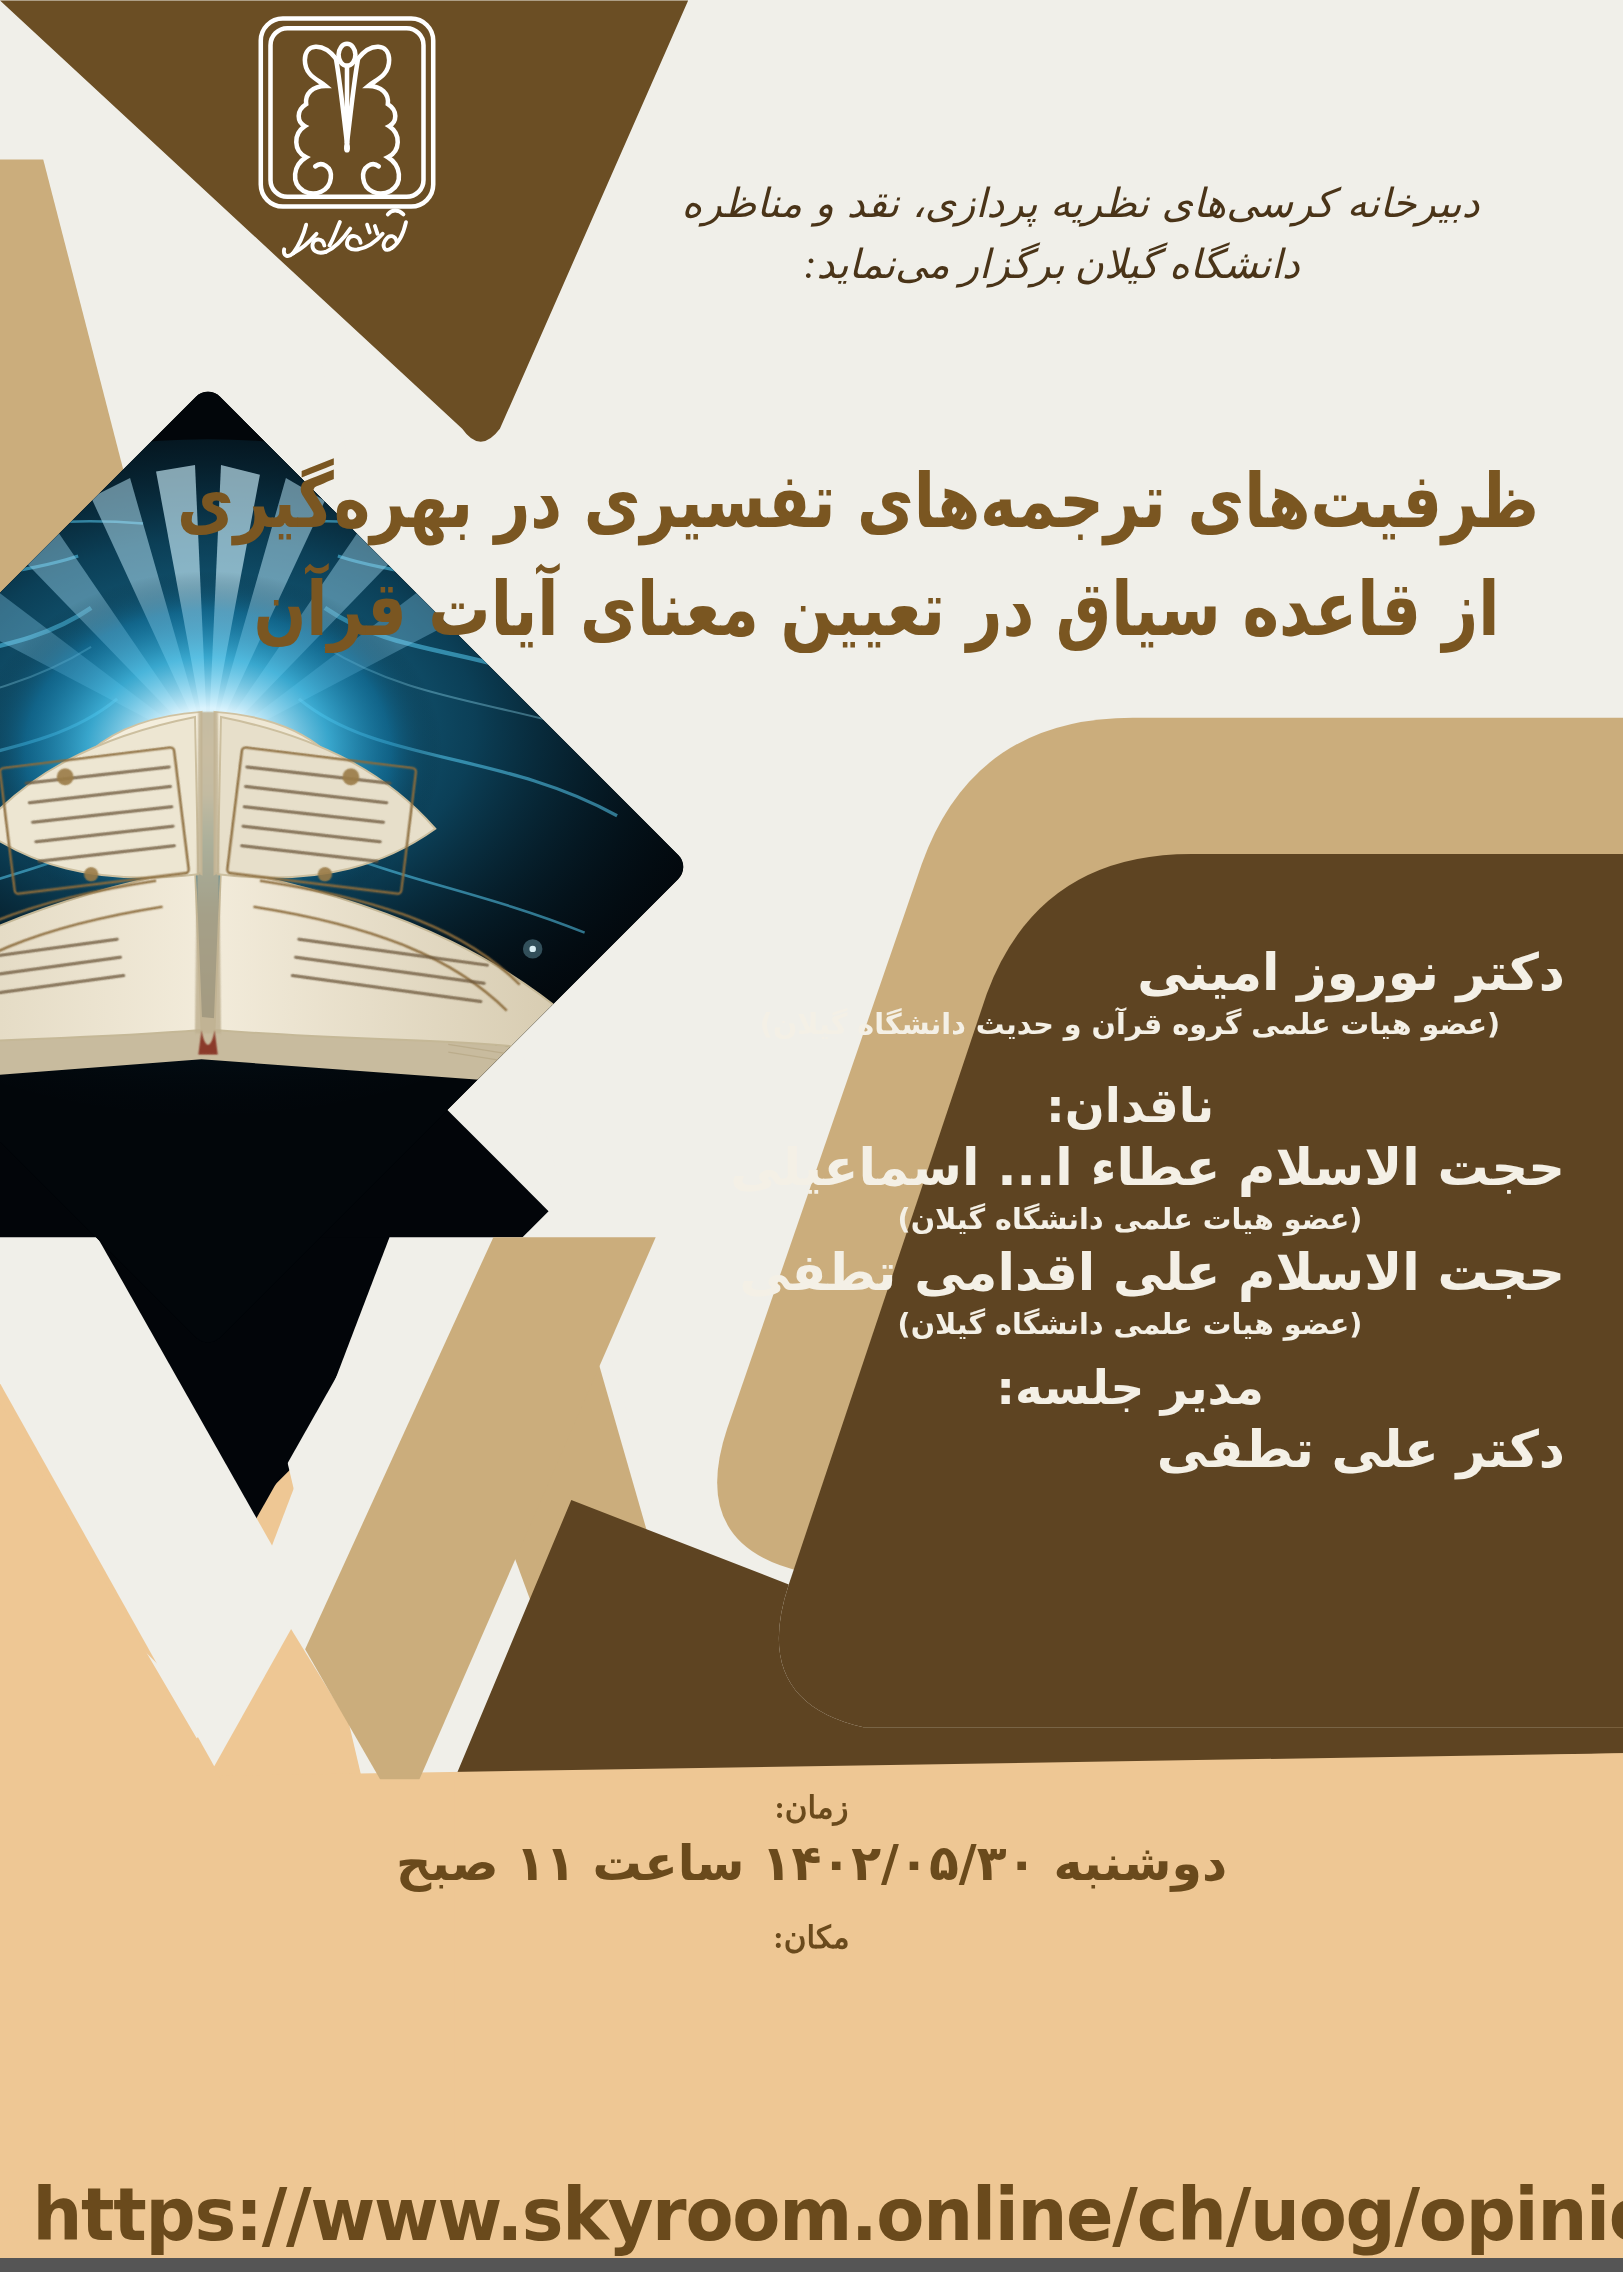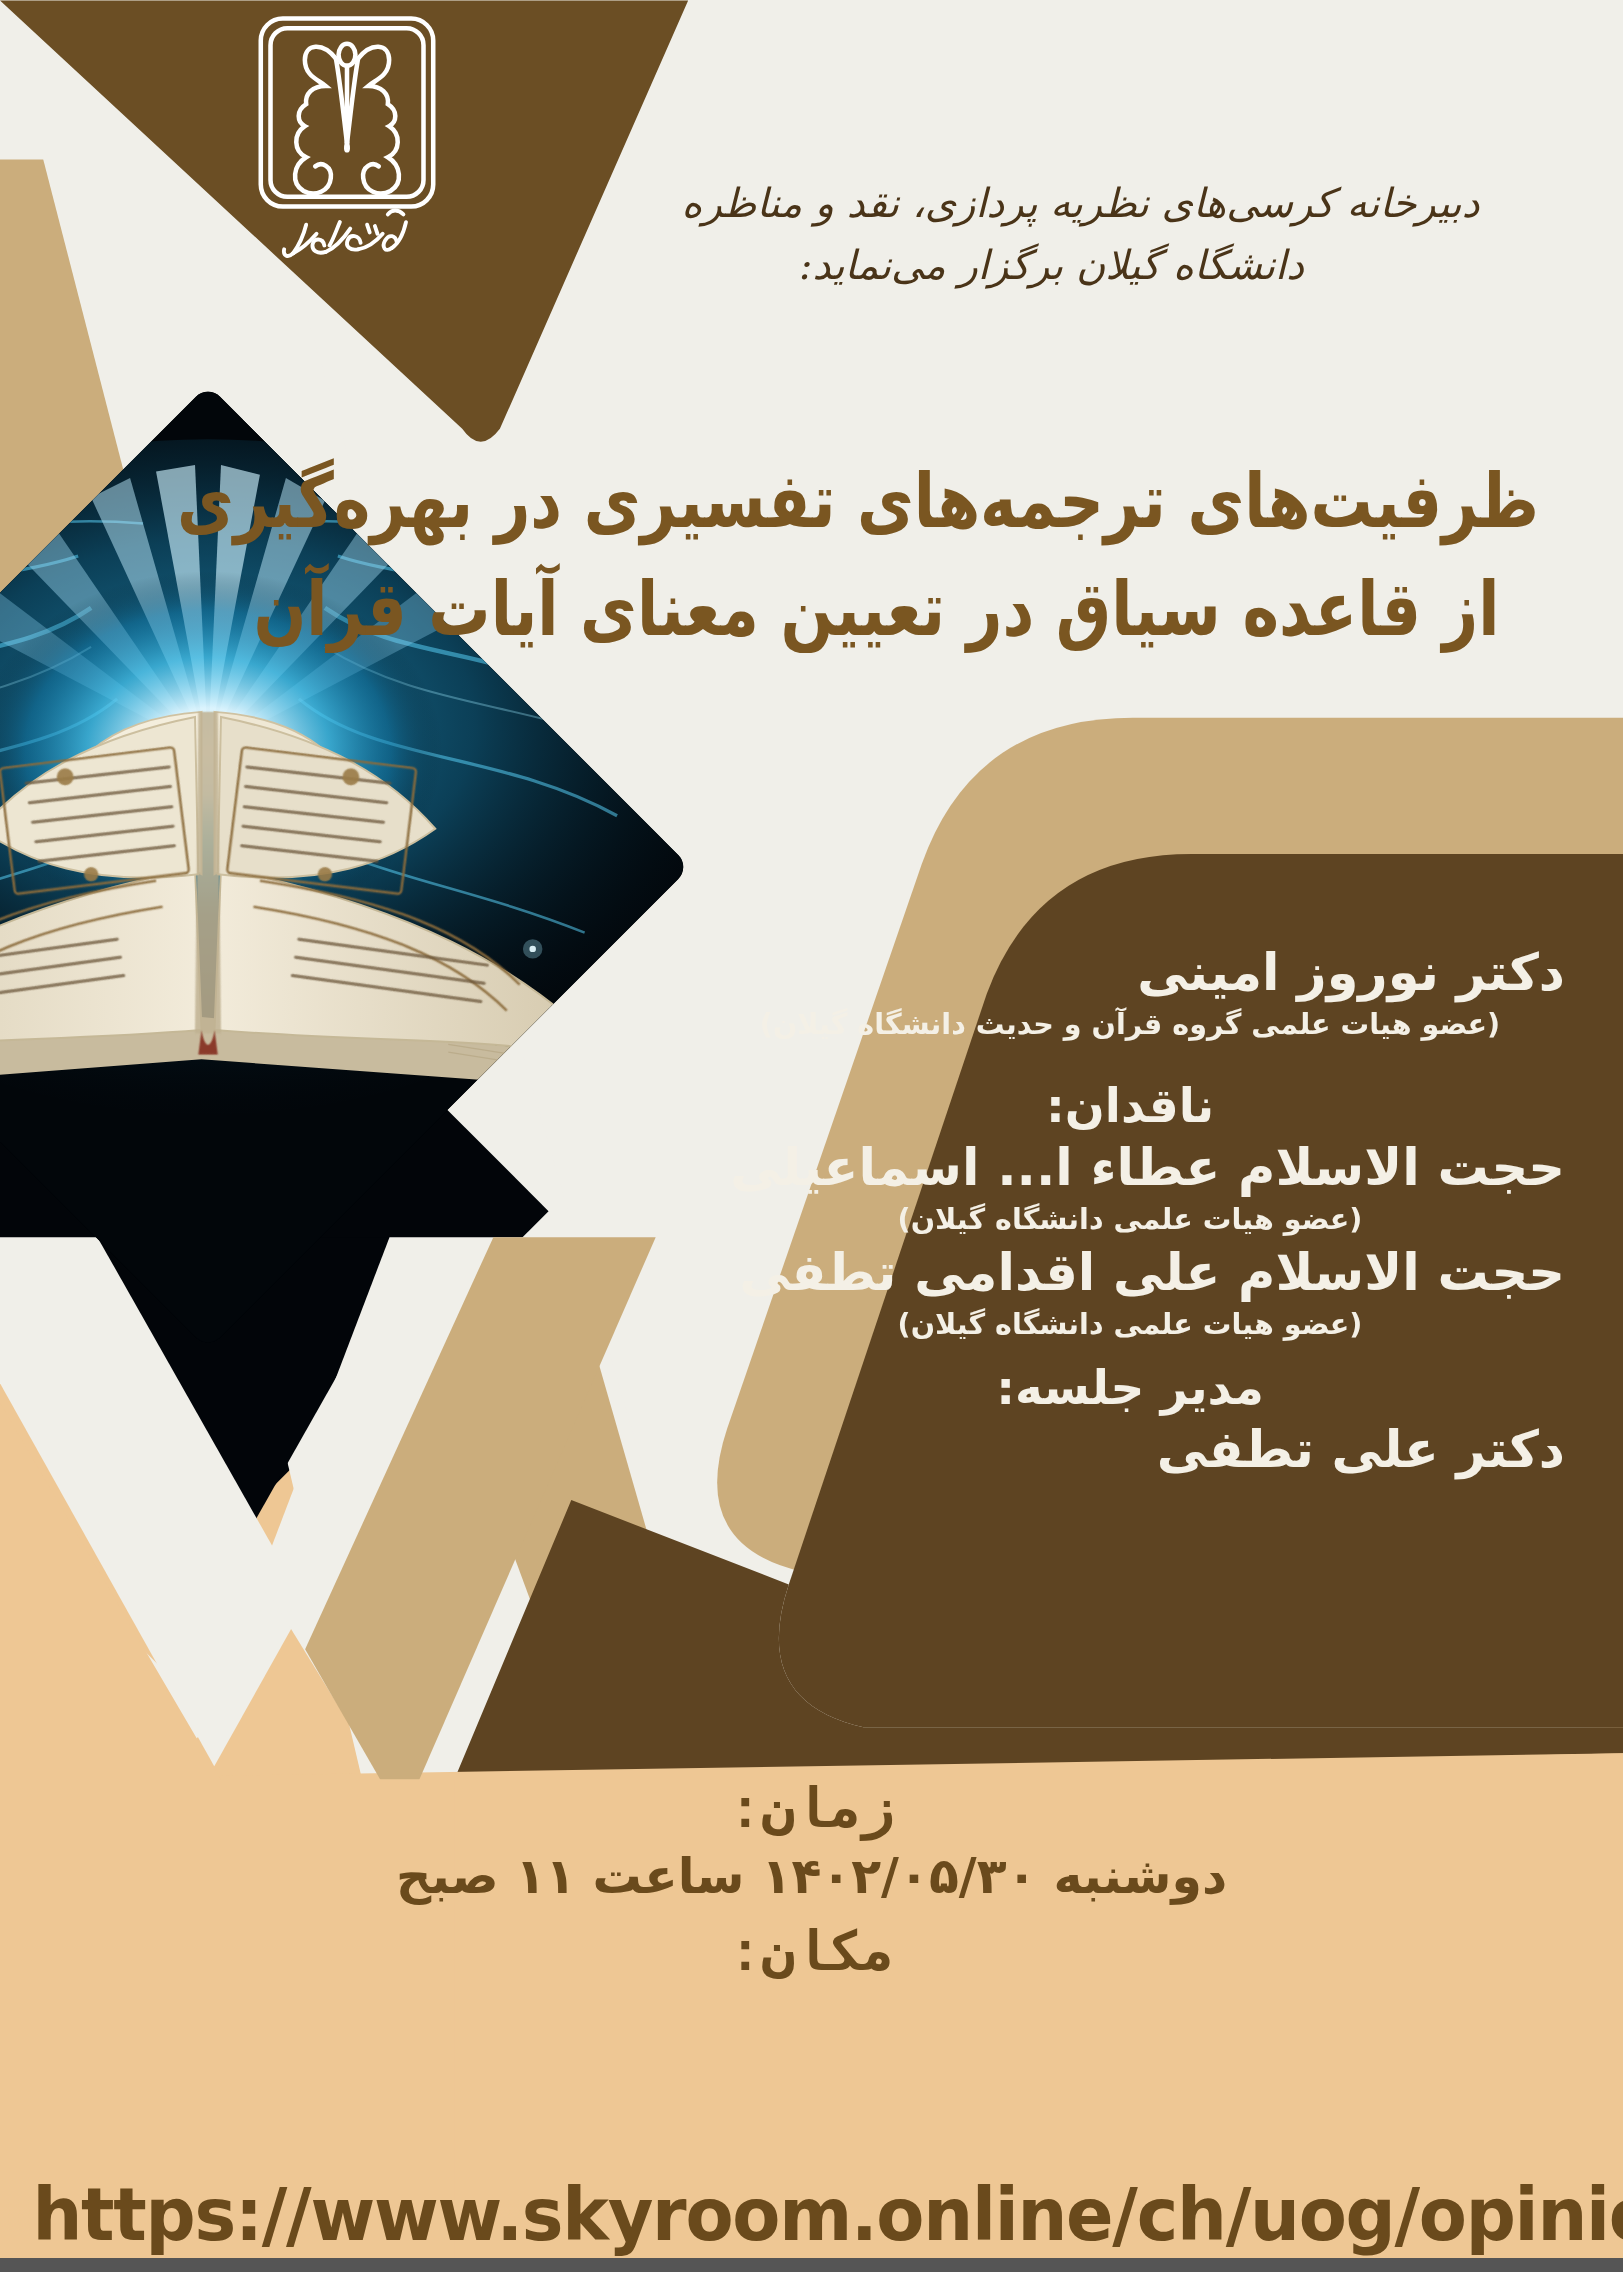--- a/index.html
+++ b/index.html
@@ -41,21 +41,21 @@
     text-align: center;
     z-index: 6;
     color: #4A3418;
     font-family: "DejaVu Serif", "Liberation Serif", serif;
     font-size: 40px;
     font-style: italic;
     line-height: 1.55;
     direction: rtl;
   }
   .header .ln { display:block; white-space: nowrap; }
-  .header .ln2 { padding-right: 58px; }
+  .header .ln2 { padding-right: 58px; font-family: Liberation Serif, serif; }
 
   
   .title {
     position: absolute;
     right: 84px;
     left: 214px;
     top: 448px;
     z-index: 6;
     color: #7A5621;
     font-size: 62px;
@@ -134,25 +134,25 @@
     position: absolute;
     left: 0;
     right: 0;
     top: 1779px;
     text-align: center;
     z-index: 7;
     color: #6A4A1C;
     direction: rtl;
   }
   .ft-label {
-    font-size: 55px;
+    font-size: 31px;
     font-weight: 800;
     line-height: 1.1;
-    margin: 4px;
-    font-family: Liberation Mono, monospace;
+    margin: 12px;
+    font-family: Liberation Serif, serif;
   }
   .ft-value {
     font-size: 49px;
     font-weight: 800;
     line-height: 1.1;
     margin: 6.5px 0 0 0;
   }
   .ft-gap { height: 18px; }
   .ft-gap2 { height: 19.5px; }
 

